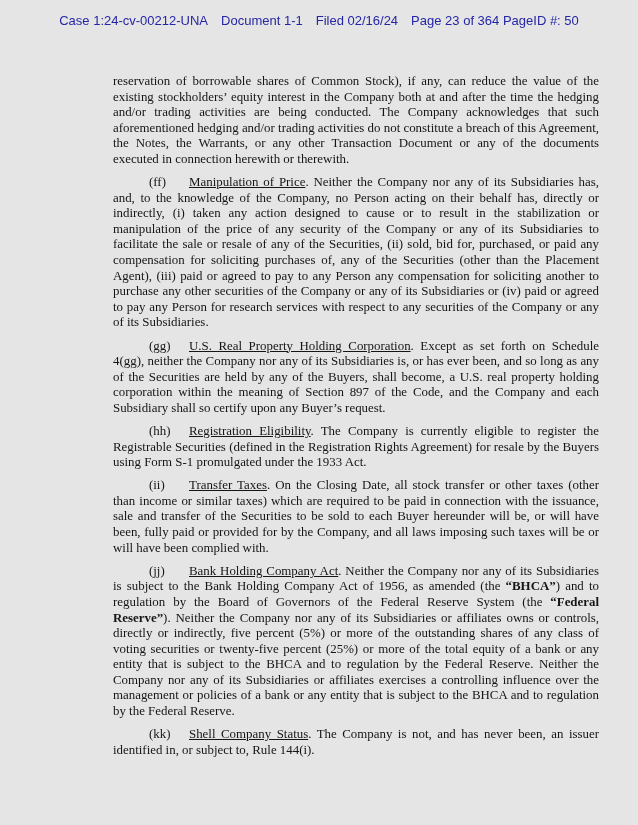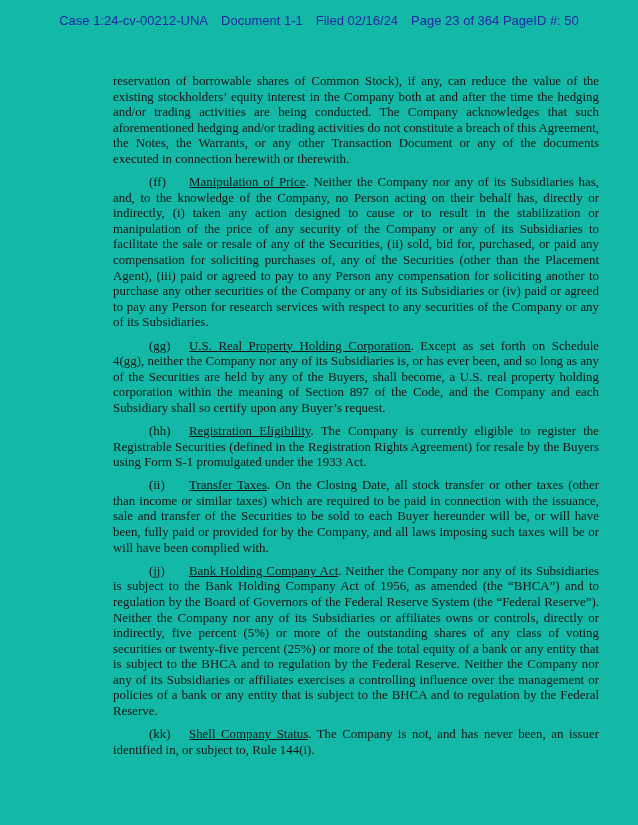--- a/index.html
+++ b/index.html
@@ -4,21 +4,21 @@
 <style>
   html, body {
     margin: 0;
     padding: 0;
     background: #ffffff;
   }
   .page {
     position: relative;
     width: 638px;
     height: 825px;
-    background: #14b8a6;
+    background: #e5e5e5;
     overflow: hidden;
     font-family: "Liberation Serif", serif;
   }
   .case-header {
     position: absolute;
     top: 13px;
     left: 0;
     width: 100%;
     display: flex;
     justify-content: center;
@@ -47,21 +47,21 @@
   }
   .plabel {
     display: inline-block;
     width: 40px;
     text-indent: 0;
   }
   .pheading {
     text-decoration: underline;
   }
   .bold {
-    font-weight: normal;
+    font-weight: bold;
   }
   .page-number {
     position: absolute;
     top: 741px;
     left: 0;
     width: 100%;
     text-align: center;
     font-size: 12.9px;
     color: #151515;
   }

